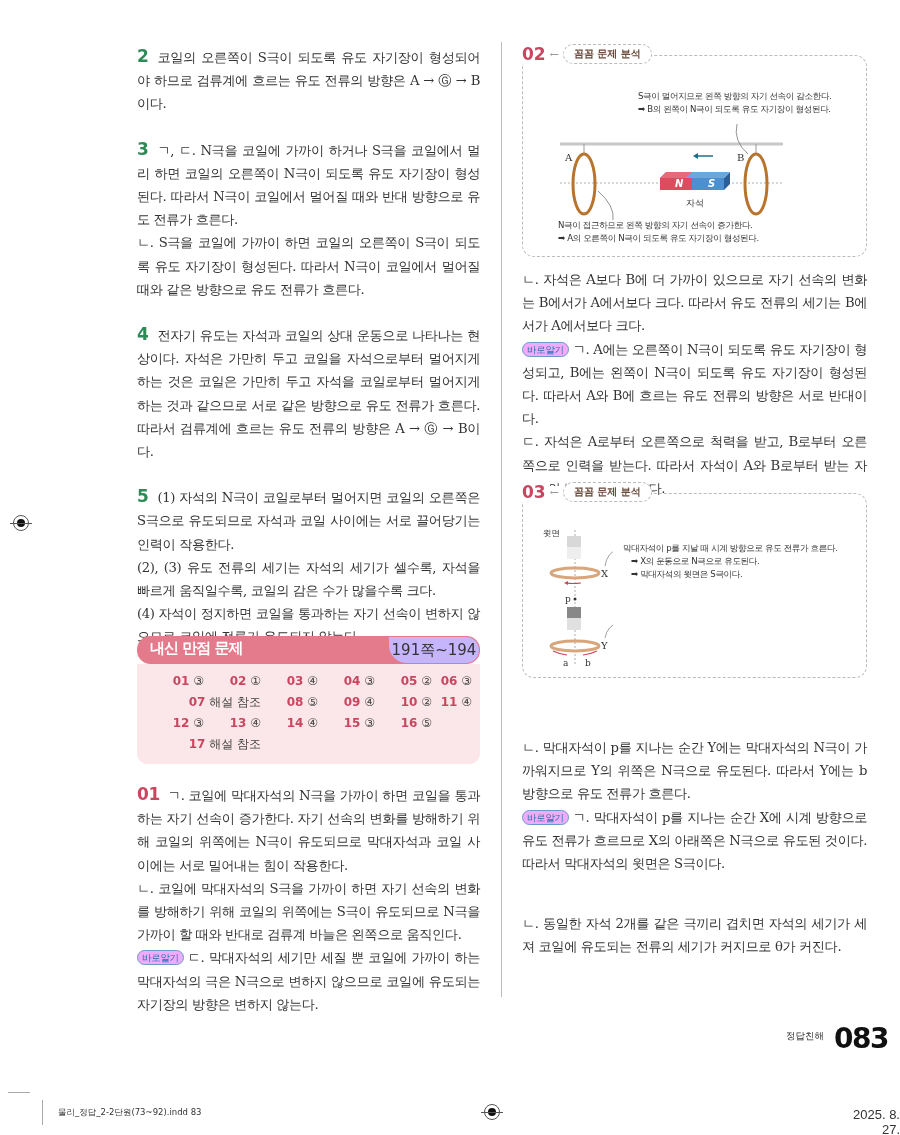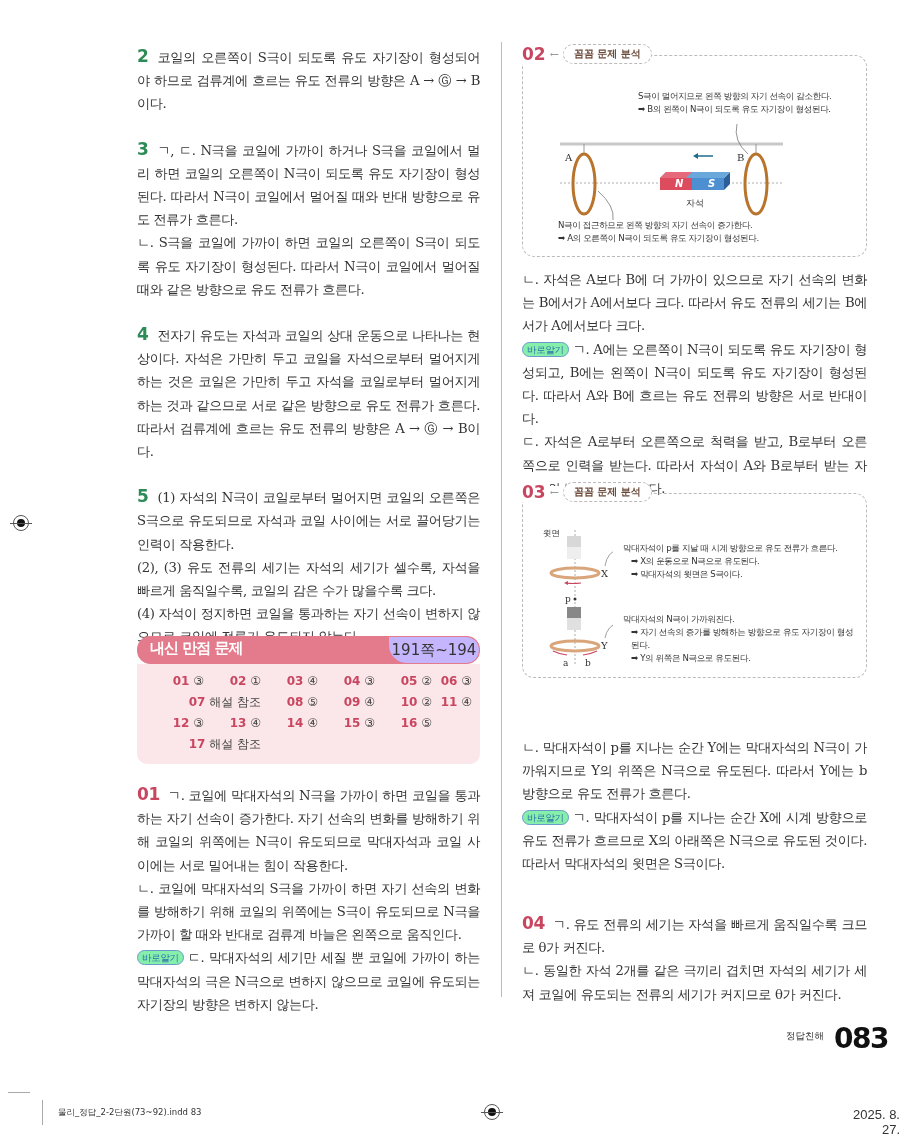--- a/index.html
+++ b/index.html
@@ -8,21 +8,21 @@
   .col { position:absolute; font-size:13.2px; line-height:23.2px; letter-spacing:-0.4px; }
   .left { left:137px; width:343px; top:45px; }
   .right { left:522px; width:345px; top:45px; }
   .divider { position:absolute; left:501px; top:42px; width:1px; height:955px; background:#bbb; }
   p { margin:0; text-align:justify; }
   .item { margin-bottom:22px; }
   .num-green { font-family:"DejaVu Sans", sans-serif; font-weight:bold; color:#2e8b57; font-size:17px; margin-right:9px; }
   .num-red { font-family:"DejaVu Sans", sans-serif; font-weight:bold; color:#c94660; font-size:17px; margin-right:8px; }
   .badge { display:inline-block; font-family:"DejaVu Sans", sans-serif; font-size:9.5px; line-height:13px;
            color:#2c6fa8; border:1px solid #6a9bc8; border-radius:8px; padding:0 4px; margin-right:4px;
-           background:#86efac; letter-spacing:-0.3px; vertical-align:1px; }
+           background:#f0abfc; letter-spacing:-0.3px; vertical-align:1px; }
 
   
   .panel { position:absolute; left:137px; top:636px; width:343px; }
   .panel-head { position:relative; height:26px; border-radius:13px; background:#e47b8c; overflow:hidden;
                 border:1px solid #e47b8c; }
   .panel-title { position:absolute; left:12px; top:2px; color:#fff; font-family:"DejaVu Sans", sans-serif;
                  font-weight:bold; font-size:15px; letter-spacing:-1px; }
   .panel-range { position:absolute; right:0; top:0; width:90px; height:26px; background:#c4b5fd;
                  border-radius:0 13px 13px 18px; font-family:"DejaVu Sans", sans-serif; font-size:15px;
                  color:#333; line-height:26px; text-align:center; }
@@ -181,34 +181,28 @@
     <text x="78" y="83" font-size="10" font-family="DejaVu Serif, serif" fill="#333">X</text>
     <text x="78" y="155" font-size="10" font-family="DejaVu Serif, serif" fill="#333">Y</text>
     <path d="M82 72 Q84 58 96 55" fill="none" stroke="#777" stroke-width="0.7"></path>
     <path d="M82 144 Q84 132 96 128" fill="none" stroke="#777" stroke-width="0.7"></path>
   </svg>
   <div class="note" style="position:absolute; left:100px; top:48px; width:235px;">
     <div>막대자석이 p를 지날 때 시계 방향으로 유도 전류가 흐른다.</div>
     <div style="padding-left:8px">➡ X의 운동으로 N극으로 유도된다.</div>
     <div style="padding-left:8px">➡ 막대자석의 윗면은 S극이다.</div>
   </div>
-  <div class="note" style="position:absolute; left:100px; top:119px; width:235px;">
-    <div>막대자석의 N극이 가까워진다.</div>
-    <div style="padding-left:8px">➡ 자기 선속의 증가를 방해하는 방향으로 유도 자기장이 형성된다.</div>
-    <div style="padding-left:8px">➡ Y의 위쪽은 N극으로 유도된다.</div>
-  </div>
 </div>
 
 <div class="col right" style="top:688px;margin-top:48px;">
   <p>ㄴ. 막대자석이 p를 지나는 순간 Y에는 막대자석의 N극이 가까워지므로 Y의 위쪽은 N극으로 유도된다. 따라서 Y에는 b 방향으로 유도 전류가 흐른다.</p>
   <p><span class="badge">바로알기</span><span>ㄱ. 막대자석이 p를 지나는 순간 X에 시계 방향으로 유도 전류가 흐르므로 X의 아래쪽은 N극으로 유도된 것이다. 따라서 막대자석의 윗면은 S극이다.</span></p>
 </div>
 
 <div class="col right" style="top:912px;">
-  <p><span class="num-red">04</span><span>ㄱ. 유도 전류의 세기는 자석을 빠르게 움직일수록 크므로 θ가 커진다.</span></p>
   <p>ㄴ. 동일한 자석 2개를 같은 극끼리 겹치면 자석의 세기가 세져 코일에 유도되는 전류의 세기가 커지므로 θ가 커진다.</p>
 </div>
 
 <span class="footer-label">정답친해</span>
 <span class="footer-page">083</span>
 
 <div style="position:absolute; left:8px; top:1092px; width:22px; height:1px; background:#aaa;"></div>
 <div style="position:absolute; left:42px; top:1100px; width:1px; height:25px; background:#aaa;"></div>
 <span class="slug">물리_정답_2-2단원(73~92).indd   83</span>
 <span class="date">2025. 8. 27.</span>

